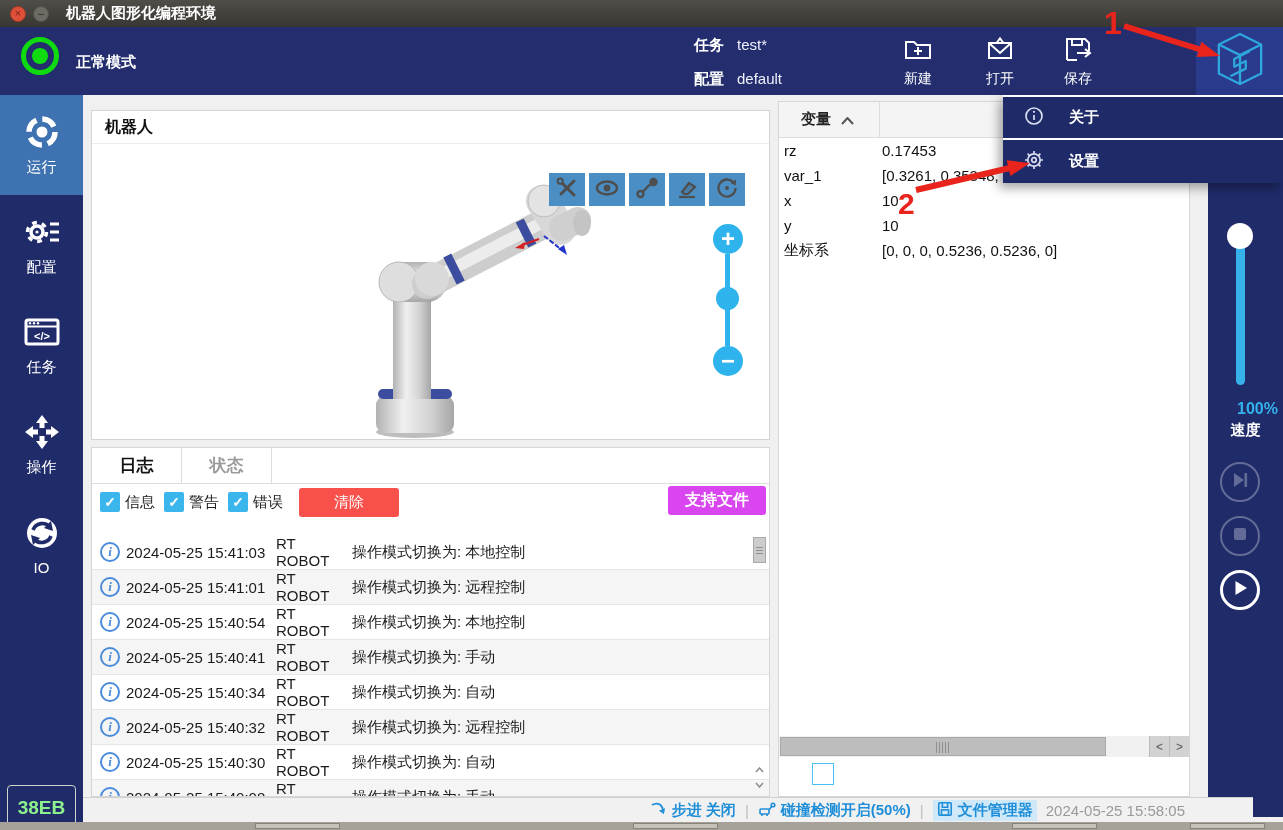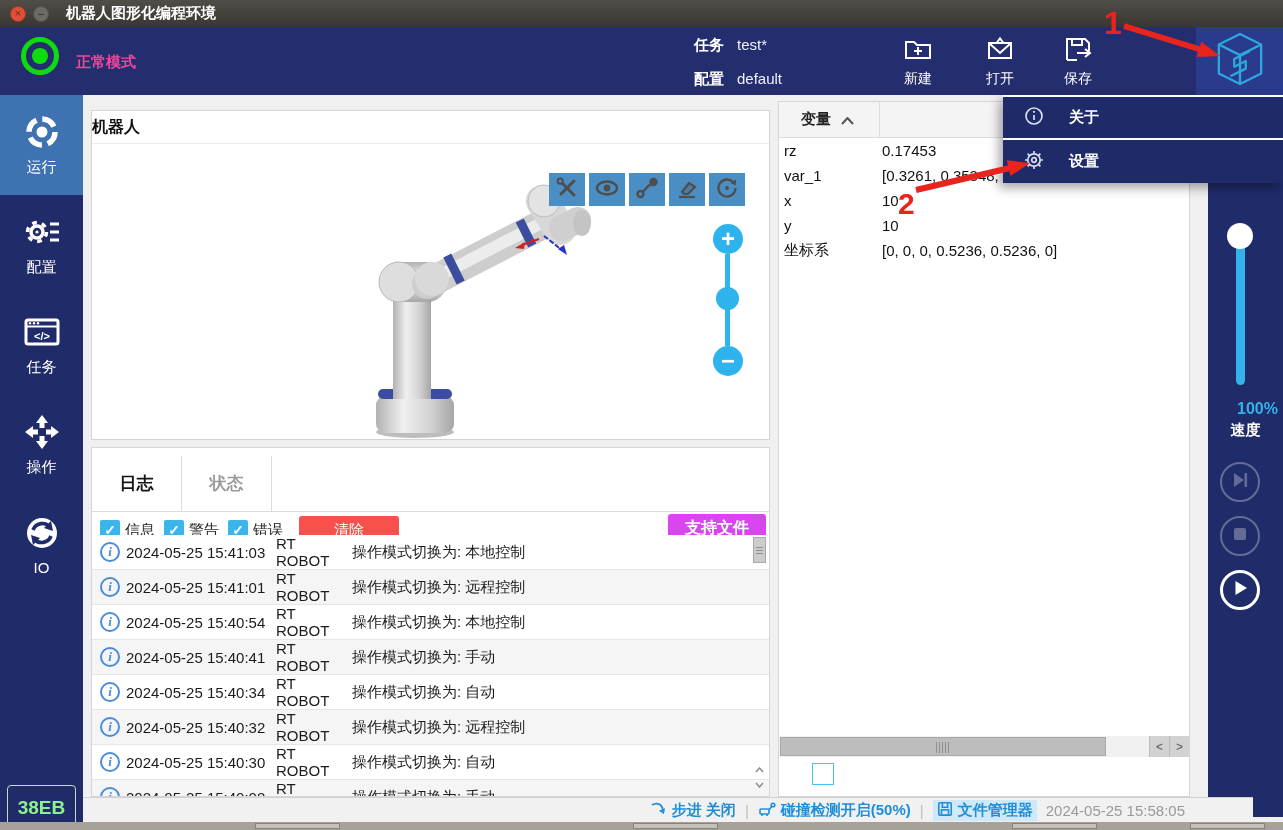--- a/index.html
+++ b/index.html
@@ -14,21 +14,21 @@
   .tb-close { margin-left:10px; background:#df5038; color:#7d2317; border:1px solid #a73c28; }
   .tb-min { margin-left:7px; background:#6e6b64; color:#2e2c28; border:1px solid #55534d; }
   .tb-title { color:#fff; font-weight:bold; font-size:15px; margin-left:17px; }
 
   
   .header { position:absolute; left:0; top:27px; width:1283px; height:68px; background:#242e6f; }
   .status-ind { position:absolute; left:21px; top:10px; width:38px; height:38px;
     border:5px solid #0fdb0f; border-radius:50%; }
   .status-dot { position:absolute; left:50%; top:50%; transform:translate(-50%,-50%);
     width:16px; height:16px; border-radius:50%; background:#0fdb0f; }
-  .mode { position:absolute; left:76px; top:26px; color:#ec4899; font-weight:bold; font-size:15px; }
+  .mode { position:absolute; left:76px; top:26px; color:#ffffff; font-weight:bold; font-size:15px; }
   .kv { position:absolute; left:694px; color:#fff; font-size:15px; display:flex; gap:13px; }
   .kv .k { font-weight:bold; }
   .kv .v { font-weight:normal; color:#eef0fa; }
   .hbtn { position:absolute; top:7px; width:66px; display:flex; flex-direction:column;
     align-items:center; color:#fff; cursor:default; }
   .hbtn .lbl { font-size:14px; margin-top:2px; }
   .logo-area { position:absolute; right:0; top:0; width:87px; height:68px; background:#2a3a8c;
     display:flex; align-items:center; justify-content:center; }
 
   
@@ -37,21 +37,21 @@
     justify-content:center; gap:3px; color:#fff; }
   .side-item.active { background:#3e72b0; }
   .side-lbl { font-size:15px; }
   .badge38 { position:absolute; left:7px; top:690px; width:69px; height:46px;
     border:1px solid #ccd6cc; border-radius:4px; color:#8df28d; font-size:19px; font-weight:bold;
     display:flex; align-items:center; justify-content:center; }
 
   
   .robot-panel { position:absolute; left:91px; top:110px; width:679px; height:330px;
     background:#fff; border:1px solid #d4d4d4; }
-  .rp-title { height:32px; line-height:32px; font-size:16px; font-weight:bold; color:#111; }
+  .rp-title { height:32px; line-height:32px; padding-left:13px; font-size:16px; font-weight:bold; color:#111; }
   .rp-view { position:absolute; left:0; top:32px; width:677px; height:296px; border-top:1px solid #ececec; overflow:hidden; }
   .robot-svg { position:absolute; left:0; top:0; }
   .vp-toolbar { position:absolute; left:457px; top:62px; display:flex; gap:4px; }
   .vp-tool { width:36px; height:33px; background:#4a8ec4; color:#4e4e4e;
     display:flex; align-items:center; justify-content:center; }
   .zoom-plus, .zoom-minus { position:absolute; left:621px; width:30px; height:30px; border-radius:50%;
     background:#2fb3ec; color:#fff; font-size:24px; font-weight:bold; display:flex; align-items:center;
     justify-content:center; line-height:1; }
   .zoom-plus { top:113px; }
   .zoom-minus { top:235px; }
@@ -94,21 +94,21 @@
   .speed-lbl { position:absolute; left:0; top:326px; width:75px; text-align:center; color:#fff;
     font-size:15px; font-weight:bold; }
   .pb { position:absolute; left:12px; width:40px; height:40px; border-radius:50%;
     display:flex; align-items:center; justify-content:center; }
   .pb.dim { border:2px solid rgba(255,255,255,.3); }
   .pb.lit { border:3px solid #fff; }
 
   
   .log-panel { position:absolute; left:91px; top:447px; width:679px; height:350px; background:#fff;
     border:1px solid #d6d6d6; overflow:hidden; }
-  .log-tabs { height:56px; border-bottom:1px solid #ddd; display:flex;margin-top:8px; }
+  .log-tabs { height:36px; border-bottom:1px solid #ddd; display:flex; }
   .log-tab { width:90px; display:flex; align-items:center; justify-content:center;
     font-size:17px; font-weight:bold; color:#9b9b9b; border-right:1px solid #ddd; }
   .log-tab.active { color:#141414; }
   .log-filters { position:relative; height:36px; display:flex; align-items:center; padding-left:8px; gap:9px; }
   .flt { display:flex; align-items:center; gap:5px; font-size:15px; color:#222; }
   .cbx { width:20px; height:20px; background:#3ab6ec; border-radius:2px; color:#fff;
     display:flex; align-items:center; justify-content:center; font-size:14px; font-weight:bold; }
   .btn-clear { width:100px; height:29px; margin-left:7px; background:#f8514b; color:#fff; border-radius:3px;
     font-size:15px; display:flex; align-items:center; justify-content:center; }
   .btn-support { position:absolute; right:3px; top:2px; width:98px; height:29px; background:#d946ef;

